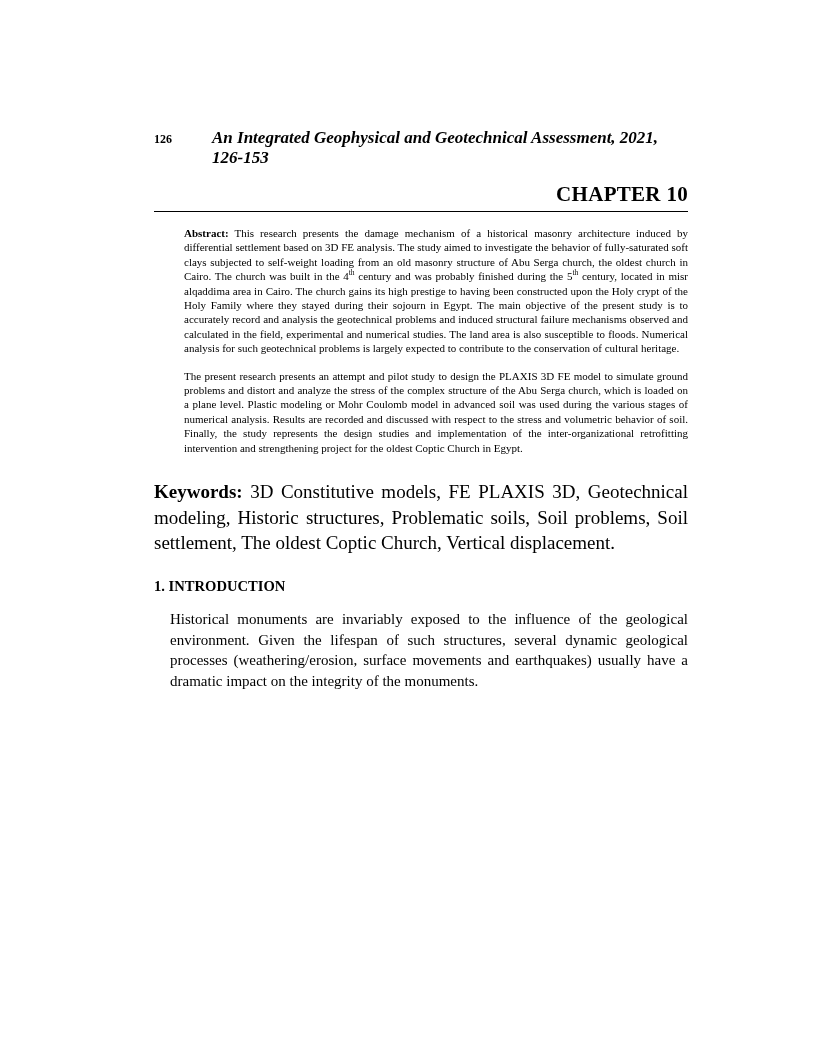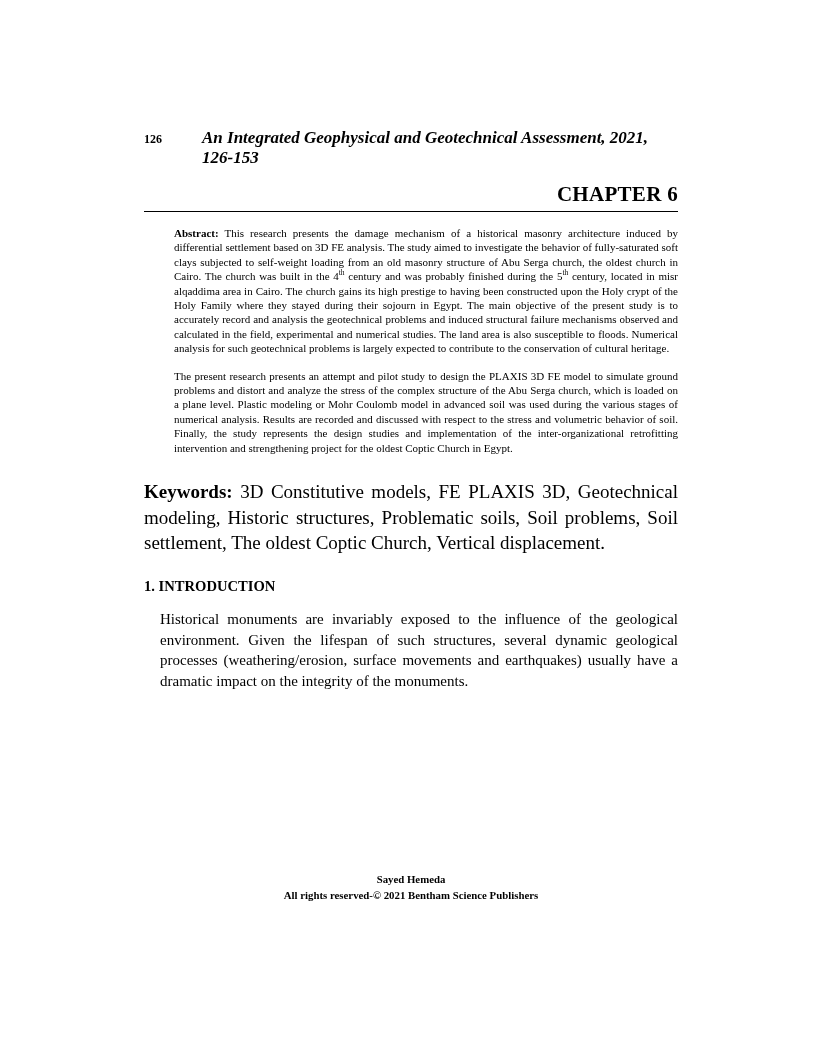--- a/index.html
+++ b/index.html
@@ -10,21 +10,21 @@
     width: 816px;
     height: 1056px;
     background: #ffffff;
     font-family: "Liberation Serif", serif;
     color: #000000;
     position: relative;
     overflow: hidden;
   }
   .page {
     position: absolute;
-    left: 3px;
+    left: 13px;
     top: 0;
     width: 644px;
     height: 1056px;
     box-sizing: border-box;
     padding: 6px;
   }
   .content {
     position: absolute;
     left: 141px;
     top: 128px;
@@ -132,34 +132,30 @@
 
 <div class="page">
 
   <div class="content">
 
     <div class="running-head">
       <span class="page-number">126</span>
       <span class="running-title">An Integrated Geophysical and Geotechnical Assessment, 2021, 126-153</span>
     </div>
 
-    <div class="chapter-label">CHAPTER 6</div>
+    <div class="chapter-label">CHAPTER 10</div>
     <div class="rule"></div>
 
 
     <div class="abstract-block">
       <p class="abstract-para"><span class="abstract-label">Abstract:</span><span> This research presents the damage mechanism of a historical masonry architecture induced by differential settlement based on 3D FE analysis. The study aimed to investigate the behavior of fully-saturated soft clays subjected to self-weight loading from an old masonry structure of Abu Serga church, the oldest church in Cairo. The church was built in the 4</span><sup>th</sup><span> century and was probably finished during the 5</span><sup>th</sup><span> century, located in misr alqaddima area in Cairo. The church gains its high prestige to having been constructed upon the Holy crypt of the Holy Family where they stayed during their sojourn in Egypt. The main objective of the present study is to accurately record and analysis the geotechnical problems and induced structural failure mechanisms observed and calculated in the field, experimental and numerical studies. The land area is also susceptible to floods. Numerical analysis for such geotechnical problems is largely expected to contribute to the conservation of cultural heritage.</span></p>
       <p class="abstract-para">The present research presents an attempt and pilot study to design the PLAXIS 3D FE model to simulate ground problems and distort and analyze the stress of the complex structure of the Abu Serga church, which is loaded on a plane level. Plastic modeling or Mohr Coulomb model in advanced soil was used during the various stages of numerical analysis. Results are recorded and discussed with respect to the stress and volumetric behavior of soil. Finally, the study represents the design studies and implementation of the inter-organizational retrofitting intervention and strengthening project for the oldest Coptic Church in Egypt.</p>
     </div>
 
     <p class="keywords"><span class="keywords-label">Keywords:</span><span> 3D Constitutive models, FE PLAXIS 3D, Geotechnical modeling, Historic structures, Problematic soils, Soil problems, Soil settlement, The oldest Coptic Church, Vertical displacement.</span></p>
 
     <h2 class="section-heading">1. INTRODUCTION</h2>
     <p class="body-para">Historical monuments are invariably exposed to the influence of the geological environment. Given the lifespan of such structures, several dynamic geological processes (weathering/erosion, surface movements and earthquakes) usually have a dramatic impact on the integrity of the monuments.</p>
 
   </div>
 
-  <div class="footer">
-    <div>Sayed Hemeda</div>
-    <div>All rights reserved-© 2021 Bentham Science Publishers</div>
-  </div>
 
 </div>
 
 </body></html>

